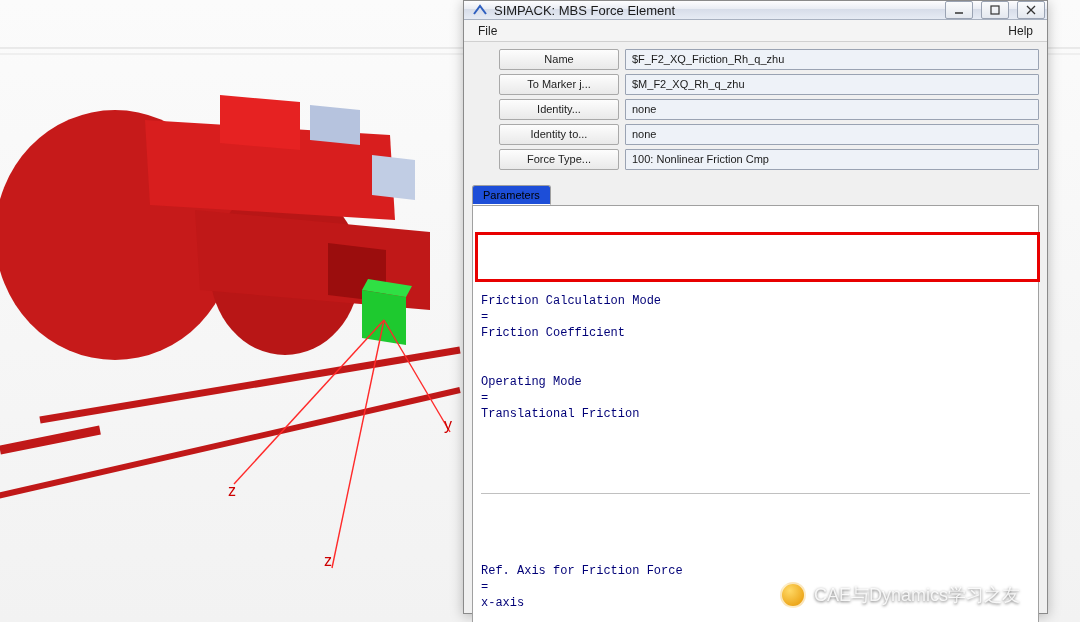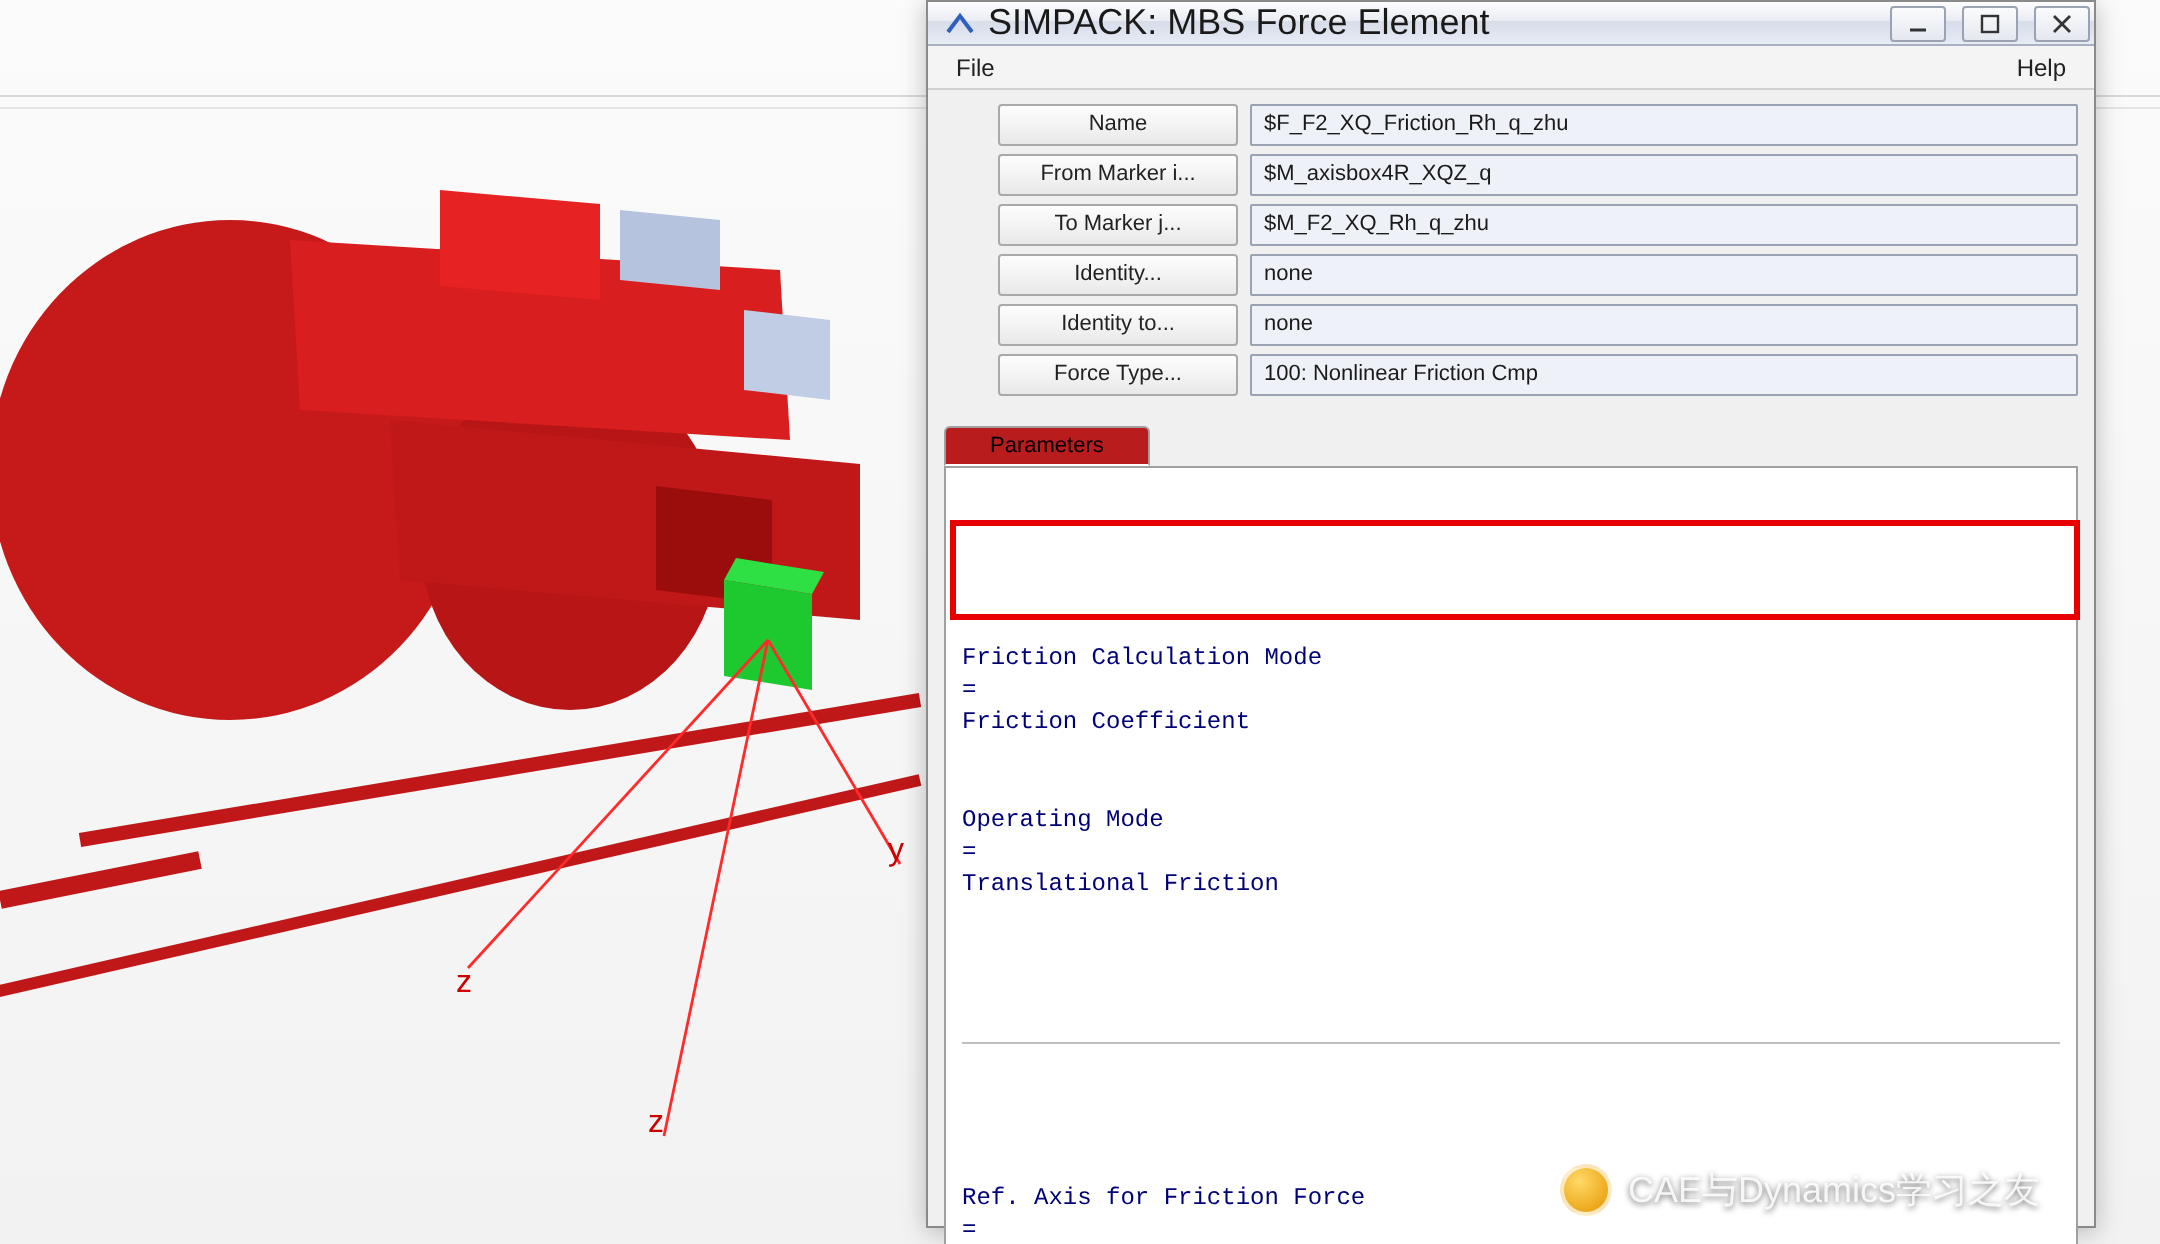--- a/index.html
+++ b/index.html
@@ -41,21 +41,21 @@
     padding: 0 2px 0 8px;
     gap: 6px;
   }
   .titlebar .icon {
     width: 16px; height: 16px;
     display: inline-flex; align-items:center; justify-content:center;
   }
   .titlebar .title {
     flex: 1;
     color: #1a1a1a;
-    font-size: 18px;
+    font-size: 13px;
   }
   .titlebar .win-btn {
     width: 28px; height: 18px;
     border: 1px solid #9aa3b3;
     border-radius: 2px;
     background: linear-gradient(180deg,#fafbfc,#e4e8ef);
     margin-left: 2px;
     display:flex; align-items:center; justify-content:center;
     font-size: 10px;
     color:#3a3a3a;
@@ -102,22 +102,22 @@
     border-radius: 1px;
   }
   .tab-strip {
     margin: 10px 8px 0 8px;
     display:flex;
     border-bottom: 1px solid #a0a0a0;
   }
   .tab {
     border: 1px solid #a0a0a0;
     border-bottom: 1px solid #fff;
-    background:#b91c1c;
-    padding: 3px 22px;
+    background:#1d4ed8;
+    padding: 3px 10px;
     font-size: 11px;
     position: relative; top:0;
     border-radius: 3px 3px 0 0;
   }
   .param-box {
     margin: 0 8px 6px 8px;
     flex:1;
     background:#fff;
     border:1px solid #a0a0a0;
     border-top:none;
@@ -232,24 +232,20 @@
     <span class="spacer"></span>
     <span class="menuitem">Help</span>
   </div>
 
   <div class="form-area">
     <div class="form-row">
       <div class="form-label-btn">Name</div>
       <div class="form-value">$F_F2_XQ_Friction_Rh_q_zhu</div>
     </div>
     <div class="form-row">
-      <div class="form-label-btn">From Marker i...</div>
-      <div class="form-value">$M_axisbox4R_XQZ_q</div>
-    </div>
-    <div class="form-row">
       <div class="form-label-btn">To Marker j...</div>
       <div class="form-value">$M_F2_XQ_Rh_q_zhu</div>
     </div>
     <div class="form-row">
       <div class="form-label-btn">Identity...</div>
       <div class="form-value">none</div>
     </div>
     <div class="form-row">
       <div class="form-label-btn">Identity to...</div>
       <div class="form-value">none</div>

